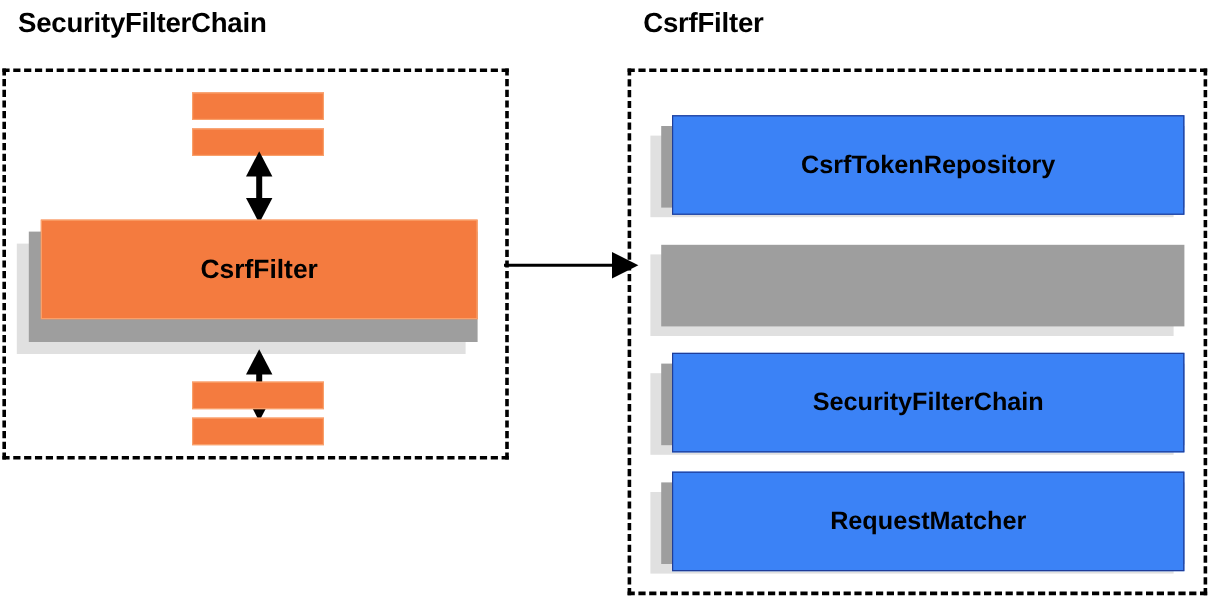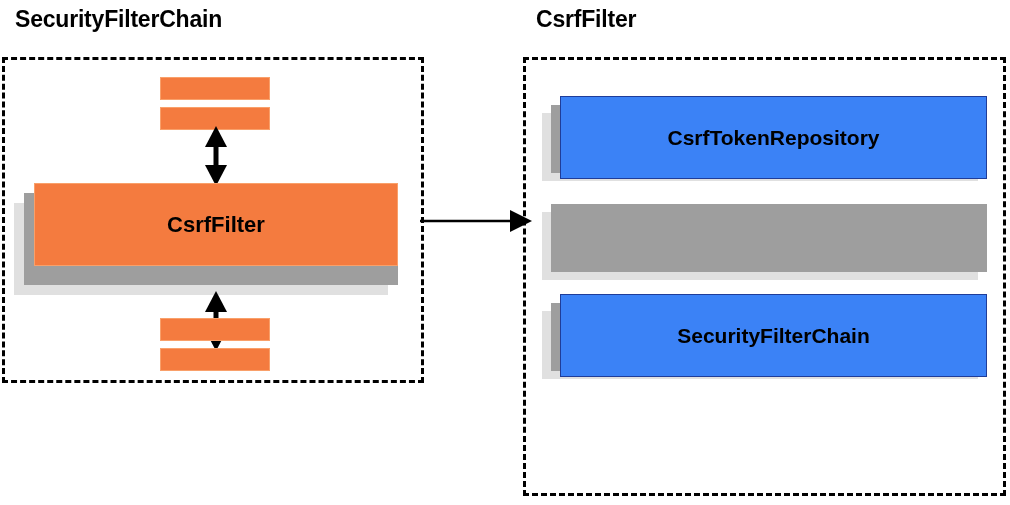--- a/index.html
+++ b/index.html
@@ -162,14 +162,19 @@
     <div class="shadow-far"></div>
     <div class="shadow-near"></div>
   </div>
 
   <div class="stack stack-blue" style="top:294px;">
     <div class="shadow-far"></div>
     <div class="shadow-near"></div>
     <div class="face">SecurityFilterChain</div>
   </div>
 
+  <div class="stack stack-blue" style="top:393px;">
+    <div class="shadow-far"></div>
+    <div class="shadow-near"></div>
+    <div class="face">RequestMatcher</div>
+  </div>
 
 </div>
 
 </body></html>

